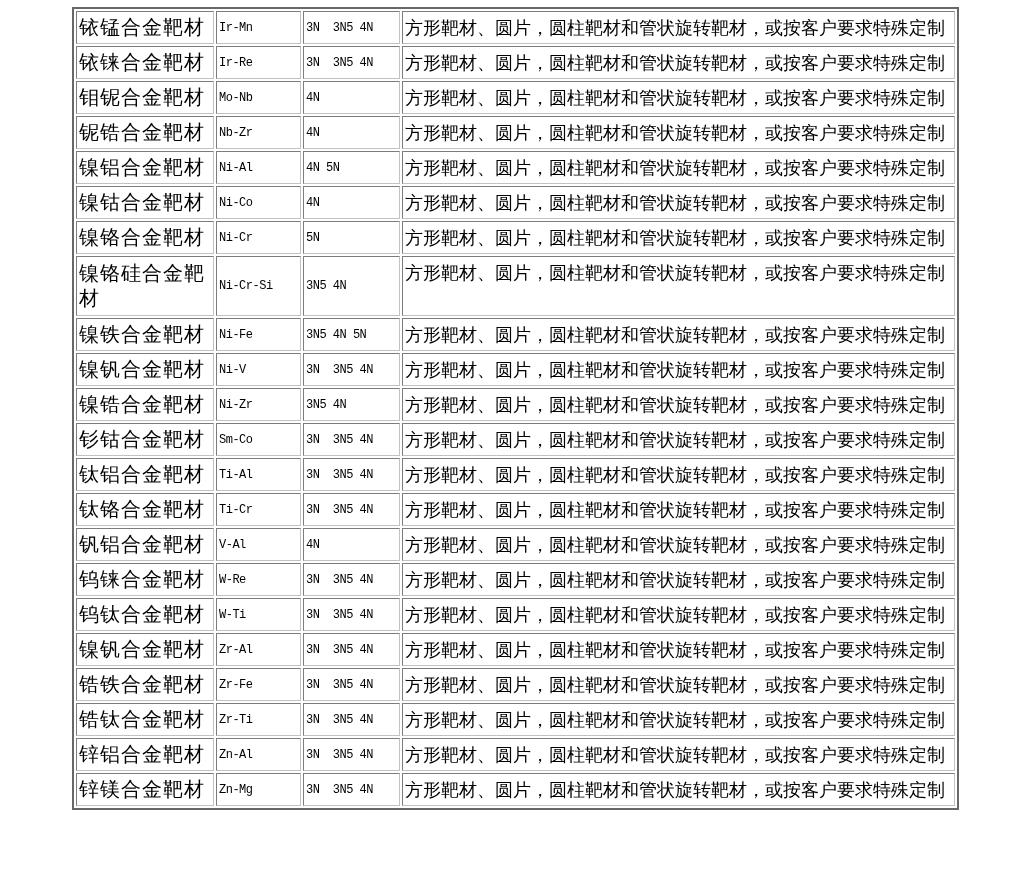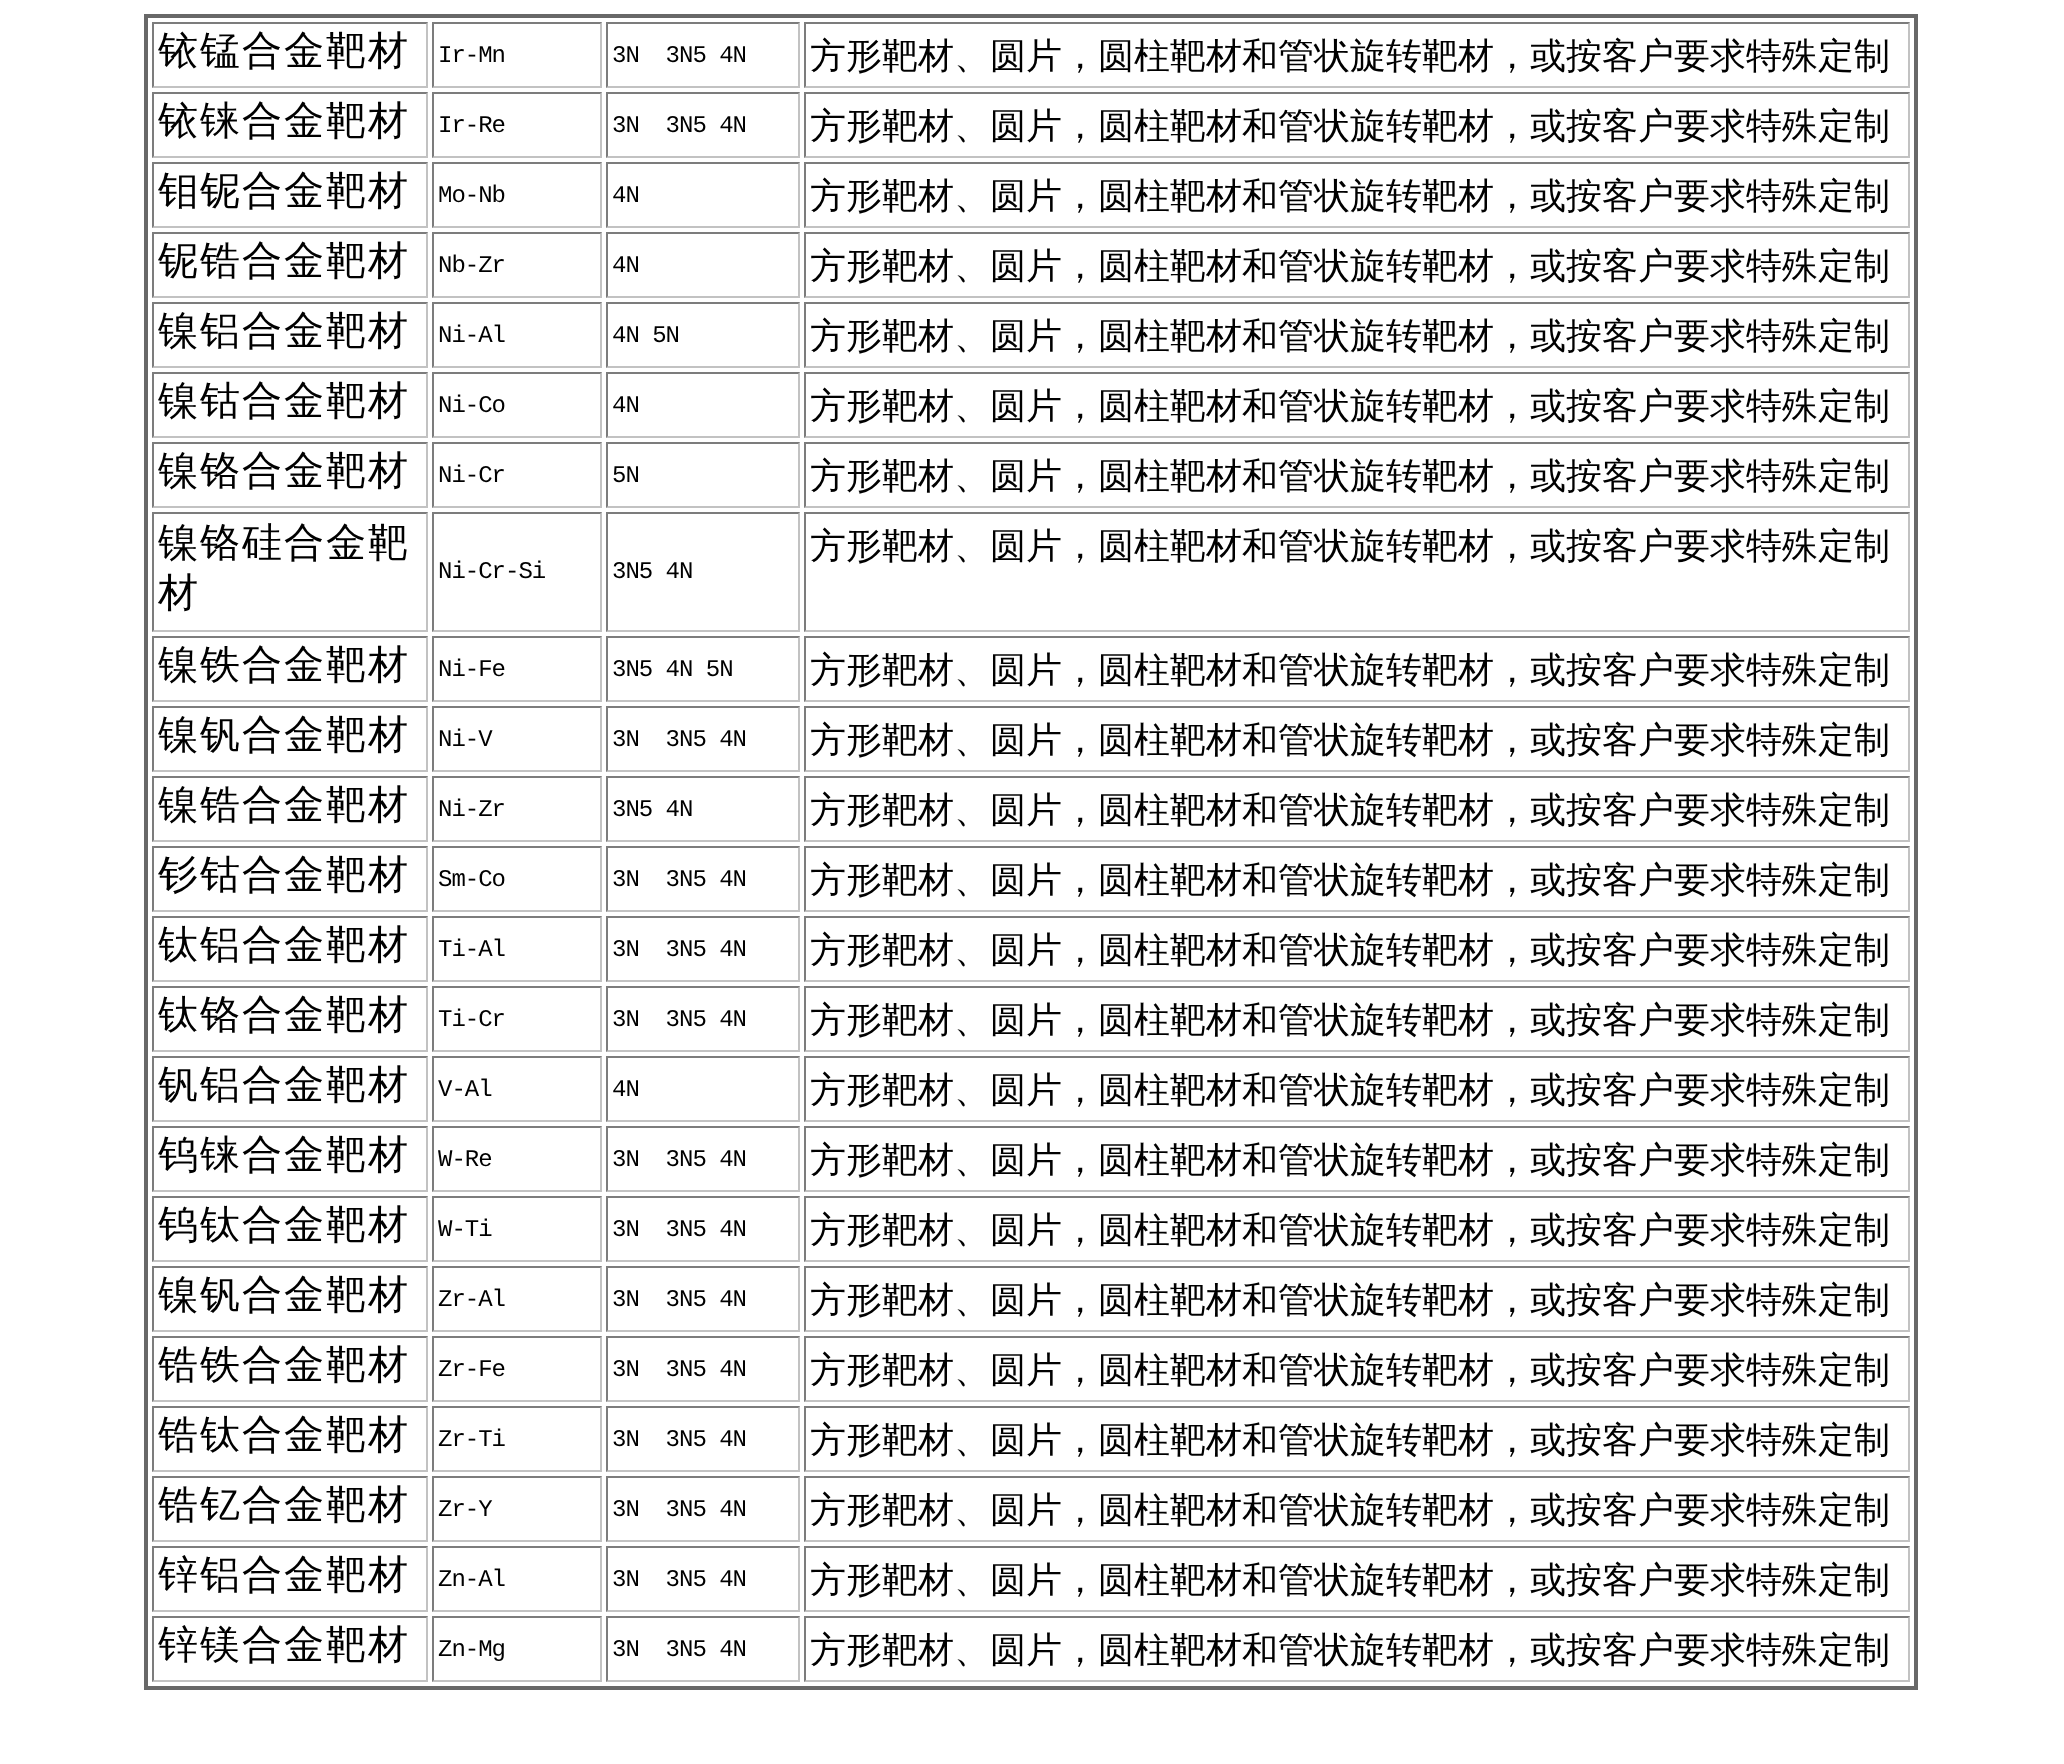--- a/index.html
+++ b/index.html
@@ -30,21 +30,21 @@
     background: #ffffff;
     vertical-align: middle;
     height: 27px;
     padding: 2px 2px;
     overflow: hidden;
   }
   tr.row-tall td {
     height: 52px;
   }
   td.col-name {
-    font-family: Liberation Mono, monospace;
+    font-family: Liberation Serif, serif;
     font-size: 20px;
     line-height: 25px;
     letter-spacing: 1px;
     word-break: break-all;
   }
   td.col-formula,
   td.col-purity {
     font-family: "Liberation Mono", "DejaVu Sans Mono", monospace;
     font-size: 12px;
     letter-spacing: -0.5px;
@@ -186,26 +186,20 @@
           <td class="col-purity">3N  3N5 4N</td>
           <td class="col-forms">方形靶材、圆片，圆柱靶材和管状旋转靶材，或按客户要求特殊定制</td>
         </tr>
         <tr>
           <td class="col-name">锆钛合金靶材</td>
           <td class="col-formula">Zr-Ti</td>
           <td class="col-purity">3N  3N5 4N</td>
           <td class="col-forms">方形靶材、圆片，圆柱靶材和管状旋转靶材，或按客户要求特殊定制</td>
         </tr>
         <tr>
-          <td class="col-name">锆钇合金靶材</td>
-          <td class="col-formula">Zr-Y</td>
-          <td class="col-purity">3N  3N5 4N</td>
-          <td class="col-forms">方形靶材、圆片，圆柱靶材和管状旋转靶材，或按客户要求特殊定制</td>
-        </tr>
-        <tr>
           <td class="col-name">锌铝合金靶材</td>
           <td class="col-formula">Zn-Al</td>
           <td class="col-purity">3N  3N5 4N</td>
           <td class="col-forms">方形靶材、圆片，圆柱靶材和管状旋转靶材，或按客户要求特殊定制</td>
         </tr>
         <tr>
           <td class="col-name">锌镁合金靶材</td>
           <td class="col-formula">Zn-Mg</td>
           <td class="col-purity">3N  3N5 4N</td>
           <td class="col-forms">方形靶材、圆片，圆柱靶材和管状旋转靶材，或按客户要求特殊定制</td>

